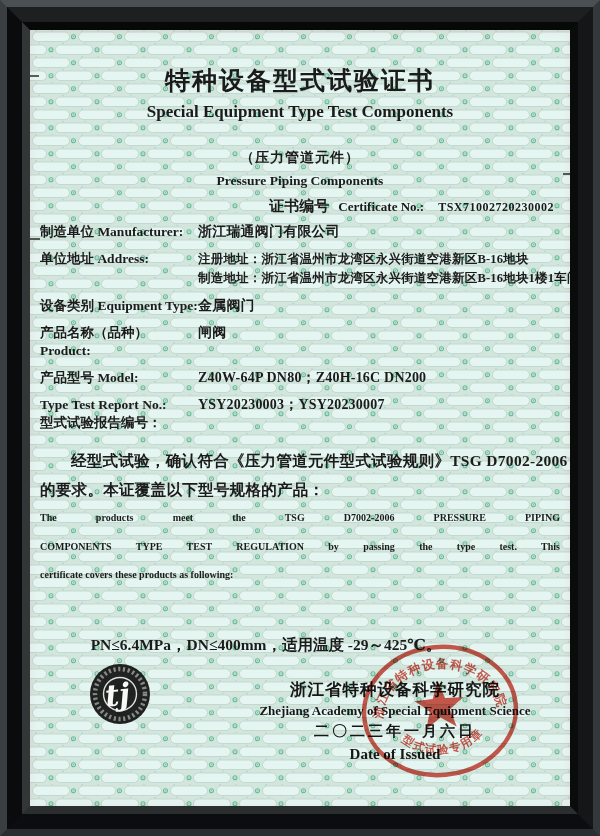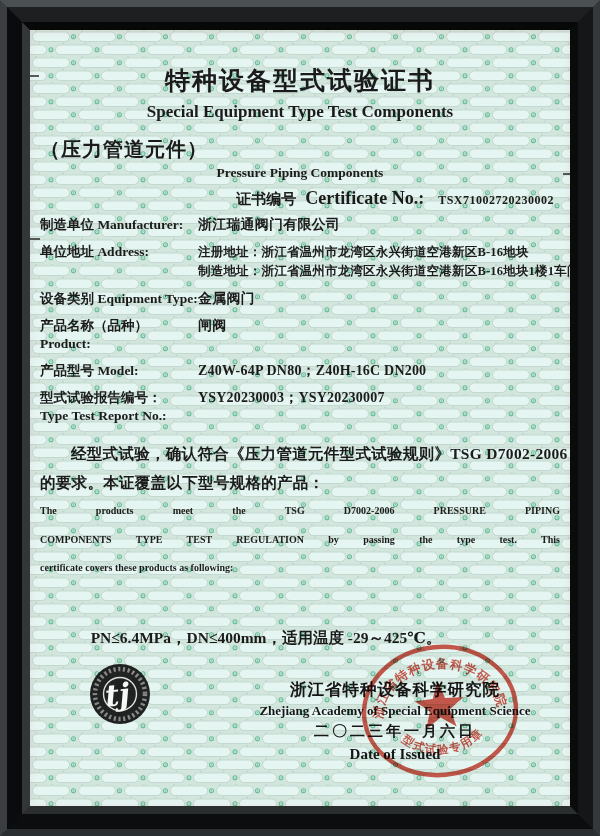--- a/index.html
+++ b/index.html
@@ -33,26 +33,26 @@
     box-shadow: inset 0 3px 7px rgba(0,0,0,.42), inset 0 -2px 6px rgba(0,0,0,.28),
                 inset 3px 0 7px rgba(0,0,0,.22), inset -3px 0 7px rgba(0,0,0,.22),
                 inset 0 0 22px rgba(55,70,58,.18);
   }
   .paper-bg { position: absolute; inset: 0; width: 100%; height: 100%; opacity: .9; }
 
   .content { position: relative; z-index: 2; padding: 0 10px; color: #1b1b1b; }
 
   .title-zh   { margin-top: 34px; text-align: center; font-size: 25px; font-weight: 700; letter-spacing: 2px; line-height: 34px; }
   .title-en   { margin-top: 2px;  text-align: center; font-size: 17px; font-weight: 700; line-height: 23px; }
-  .paren-zh   { margin-top: 14px;  font-size: 20px; font-weight: 700; line-height: 25px; letter-spacing: 1px; }
+  .paren-zh   { margin-top: 22px;  text-align: center; font-size: 14px; font-weight: 700; line-height: 25px; letter-spacing: 1px; }
   .paren-en   { margin-top: 2px;  text-align: center; font-size: 13.5px; font-weight: 700; line-height: 18px; }
 
   .certno-row { margin-top: 5px; text-align: right; padding-right: 6px; line-height: 22px; white-space: nowrap; }
   .certno-zh  { font-size: 15px; font-weight: 700; }
-  .certno-en  { font-size: 18px; font-weight: 700; margin-left: 5px; }
+  .certno-en  { font-size: 13px; font-weight: 700; margin-left: 5px; }
   .certno-val { font-size: 12px; font-weight: 700; margin-left: 10px; letter-spacing: .5px; }
 
   .fields { margin-top: 5px; }
   .frow { display: flex; align-items: flex-start; margin-bottom: 9px; }
   .frow.vcenter { align-items: flex-start; }
   .flabel { flex: none; width: 158px; font-size: 13.5px; font-weight: 700; line-height: 18px; }
   .flabel .l2 { display: block; }
   .fvalue { font-size: 14px; font-weight: 700; line-height: 18px; letter-spacing: .2px; }
   .fvalue.small div { font-size: 12.5px; line-height: 19px; white-space: nowrap; }
 
@@ -156,22 +156,22 @@
                 <div class="fvalue">闸阀</div>
               </div>
 
               <div class="frow">
                 <div class="flabel">产品型号 Model:</div>
                 <div class="fvalue">Z40W-64P DN80；Z40H-16C DN200</div>
               </div>
 
               <div class="frow vcenter">
                 <div class="flabel">
+                  <span class="l2">Type Test Report No.:</span>
                   <span class="l2">型式试验报告编号：</span>
-                  <span class="l2">Type Test Report No.:</span>
                 </div>
                 <div class="fvalue">YSY20230003；YSY20230007</div>
               </div>
             </div>
 
             <div class="statement">
               <div class="st-zh indent">经型式试验，确认符合《压力管道元件型式试验规则》TSG D7002-2006</div>
               <div class="st-zh">的要求。本证覆盖以下型号规格的产品：</div>
               <div class="st-en just">The products meet the TSG D7002-2006 PRESSURE PIPING</div>
               <div class="st-en just">COMPONENTS TYPE TEST REGULATION by passing the type test. This</div>

